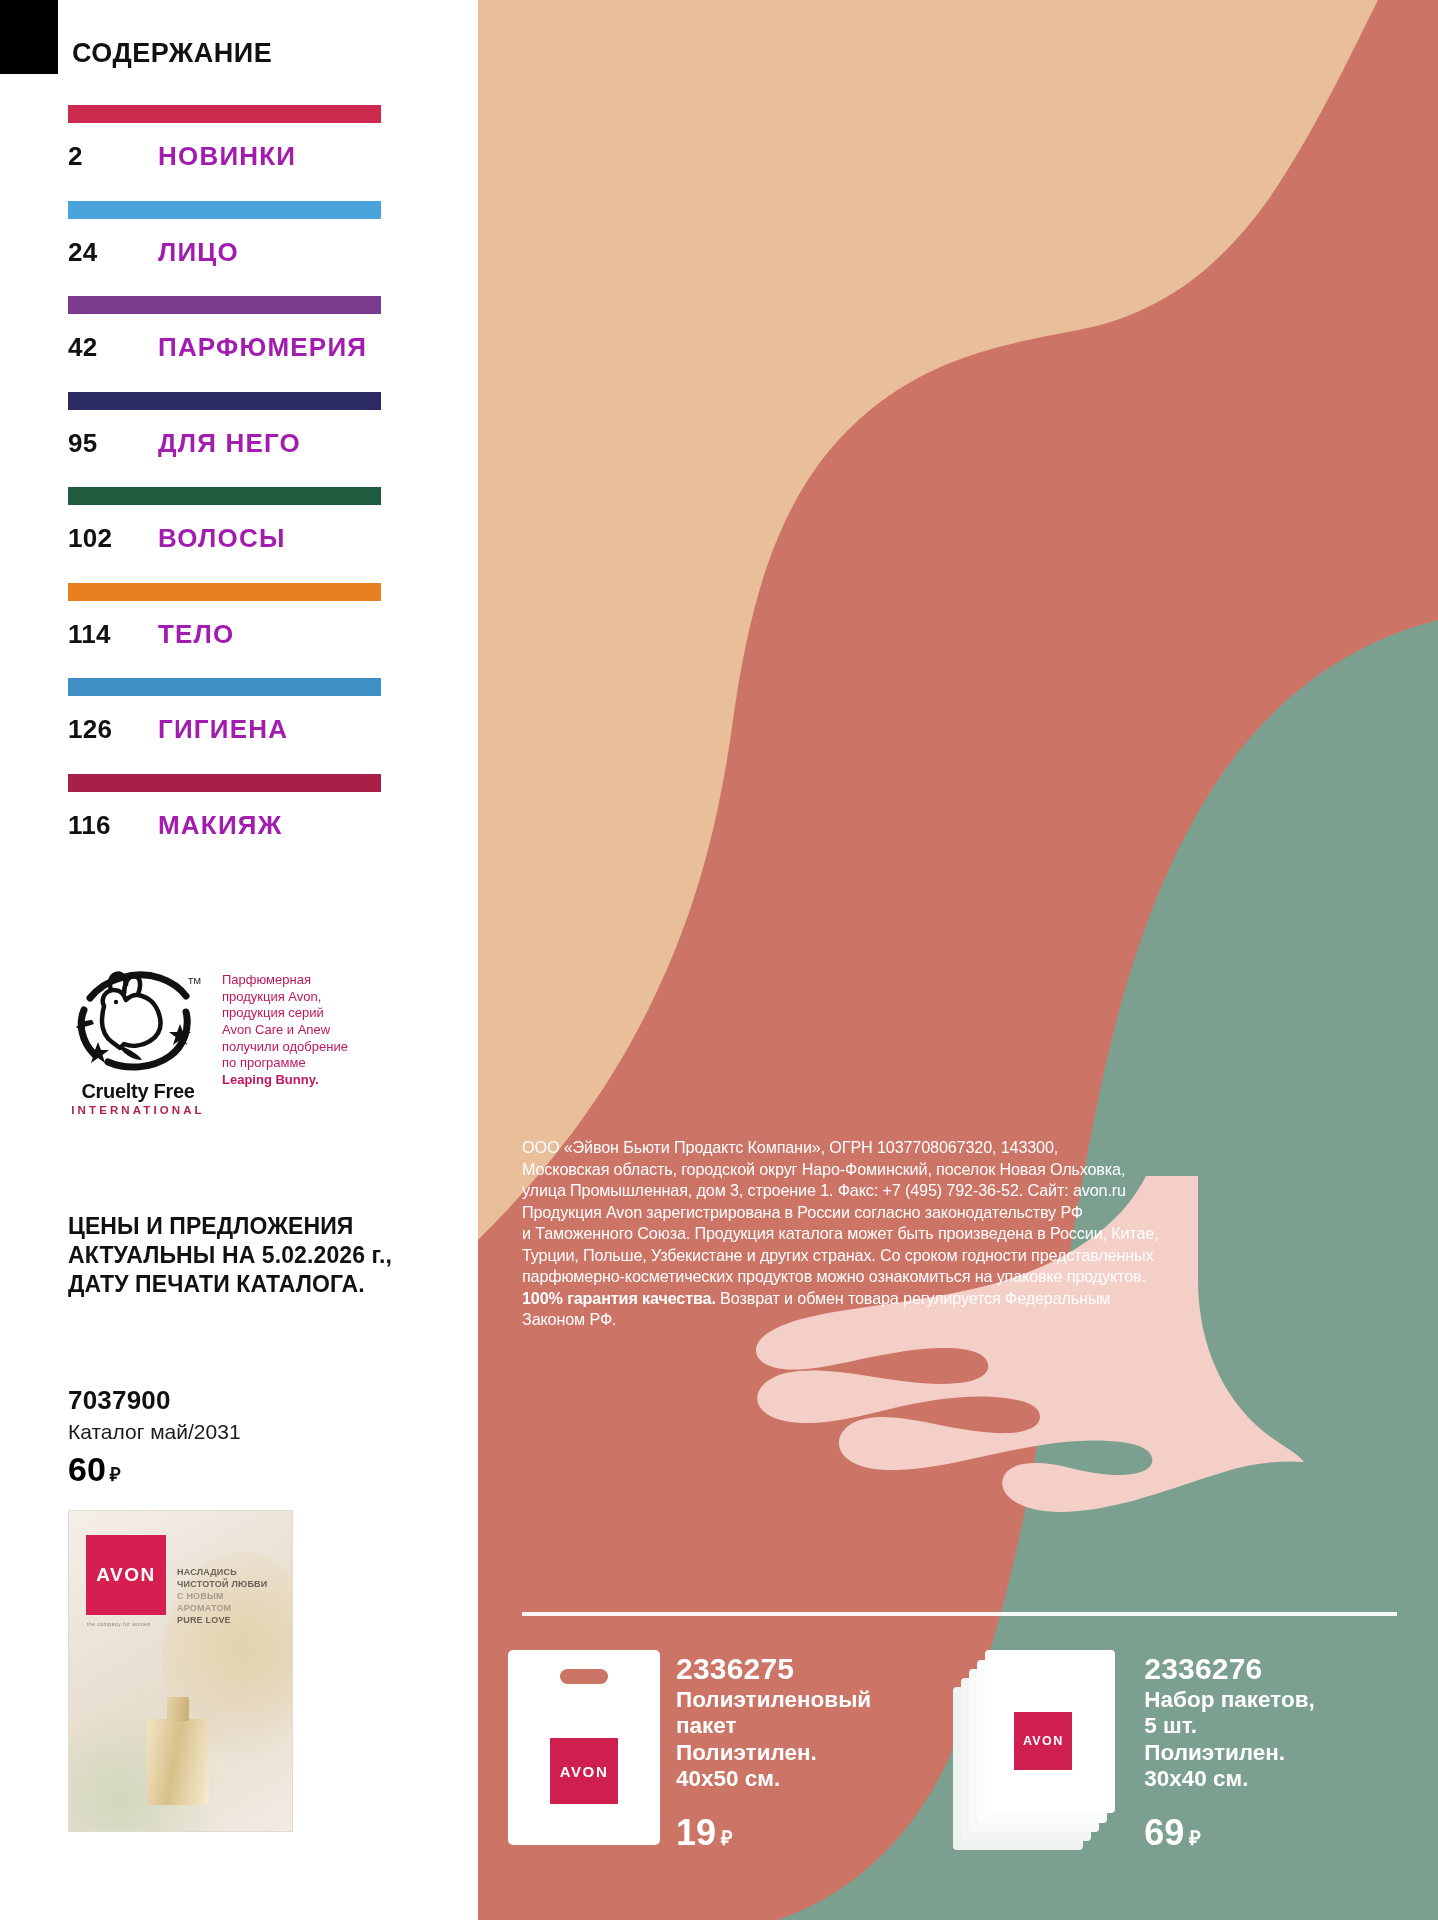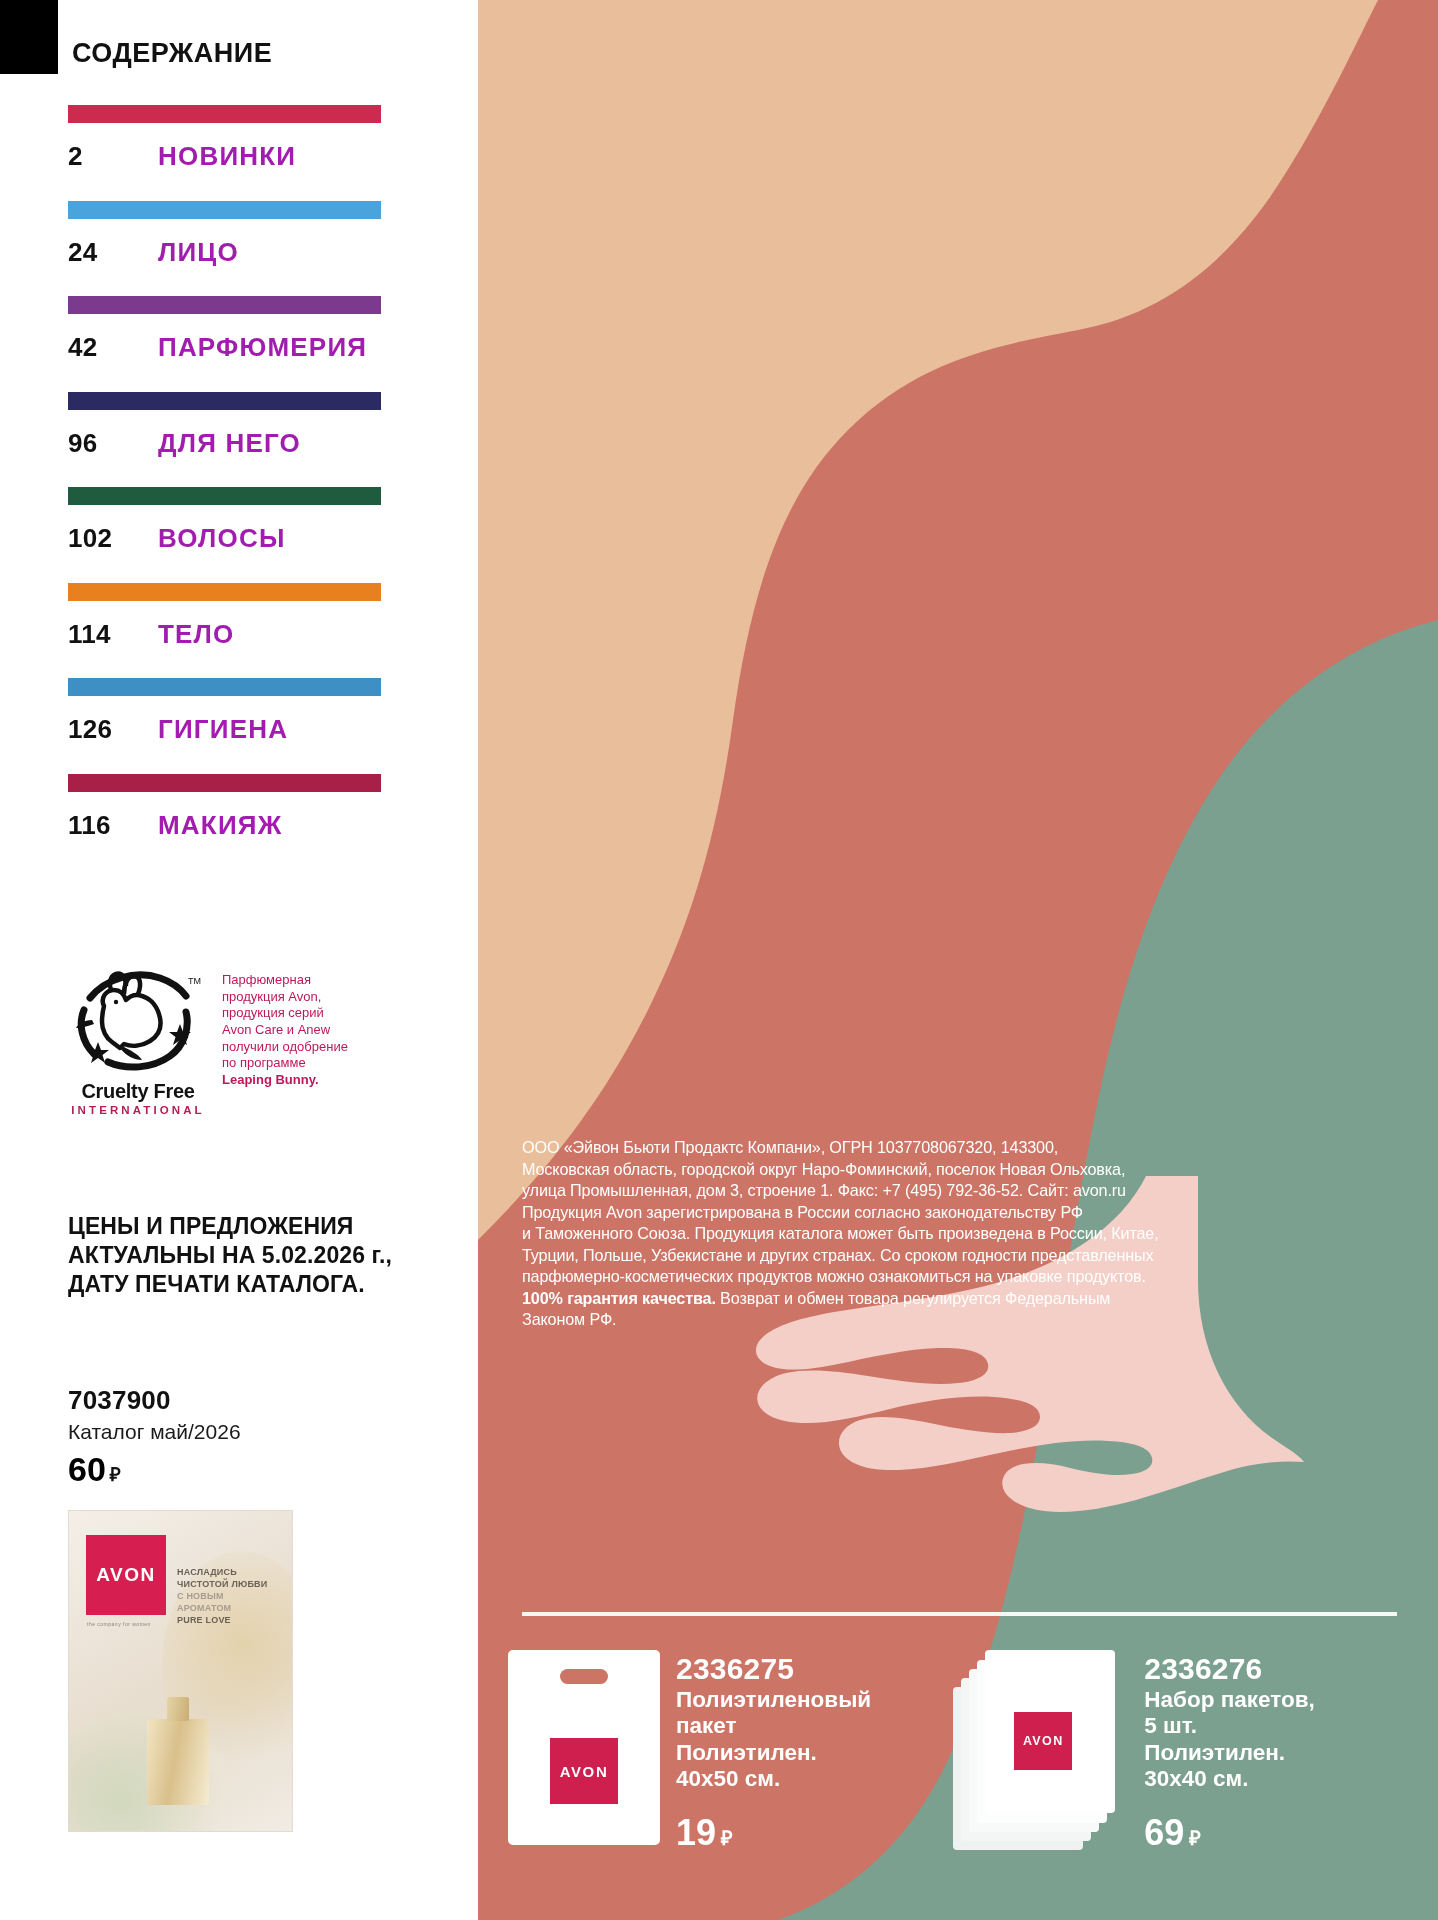--- a/index.html
+++ b/index.html
@@ -558,21 +558,21 @@
         <div class="toc-bar" style="background:#7C3A8F"></div>
         <div class="toc-row">
           <span class="toc-page">42</span>
           <span class="toc-label">ПАРФЮМЕРИЯ</span>
         </div>
       </div>
 
       <div class="toc-entry">
         <div class="toc-bar" style="background:#2B2A63"></div>
         <div class="toc-row">
-          <span class="toc-page">96</span>
+          <span class="toc-page">95</span>
           <span class="toc-label">ДЛЯ НЕГО</span>
         </div>
       </div>
 
       <div class="toc-entry">
         <div class="toc-bar" style="background:#1F5B3E"></div>
         <div class="toc-row">
           <span class="toc-page">102</span>
           <span class="toc-label">ВОЛОСЫ</span>
         </div>
@@ -647,21 +647,21 @@
       </div>
     </div>
 
     <div id="prices-notice">
       <div>ЦЕНЫ И ПРЕДЛОЖЕНИЯ</div>
       <div>АКТУАЛЬНЫ НА 5.02.2026 г.,</div>
       <div>ДАТУ ПЕЧАТИ КАТАЛОГА.</div>
     </div>
 
     <div id="catalog-sku">7037900</div>
-    <div id="catalog-name">Каталог май/2026</div>
+    <div id="catalog-name">Каталог май/2031</div>
     <div id="catalog-price">
       <span class="amount">60</span>
       <span class="cur">₽</span>
     </div>
 
     <div id="catalog-cover">
       <div id="cc-blob1"></div>
       <div id="cc-blob2"></div>
       <div id="cc-bottle"></div>
       <div id="cc-logo">

